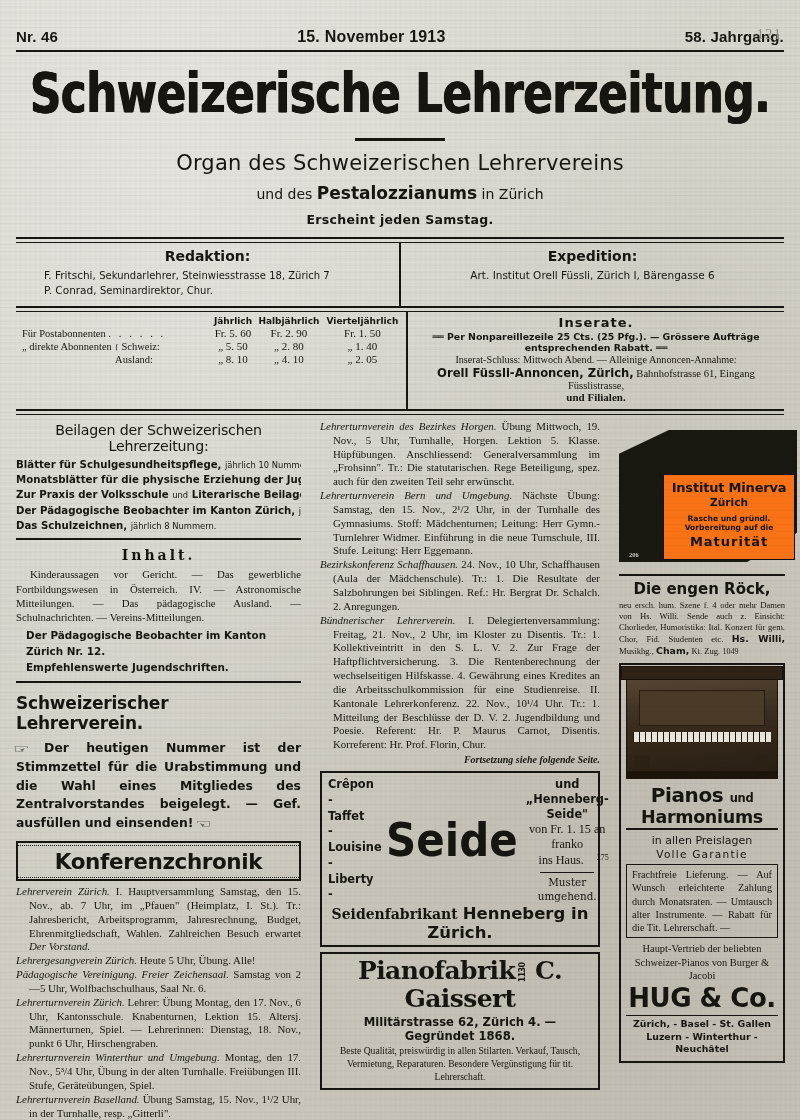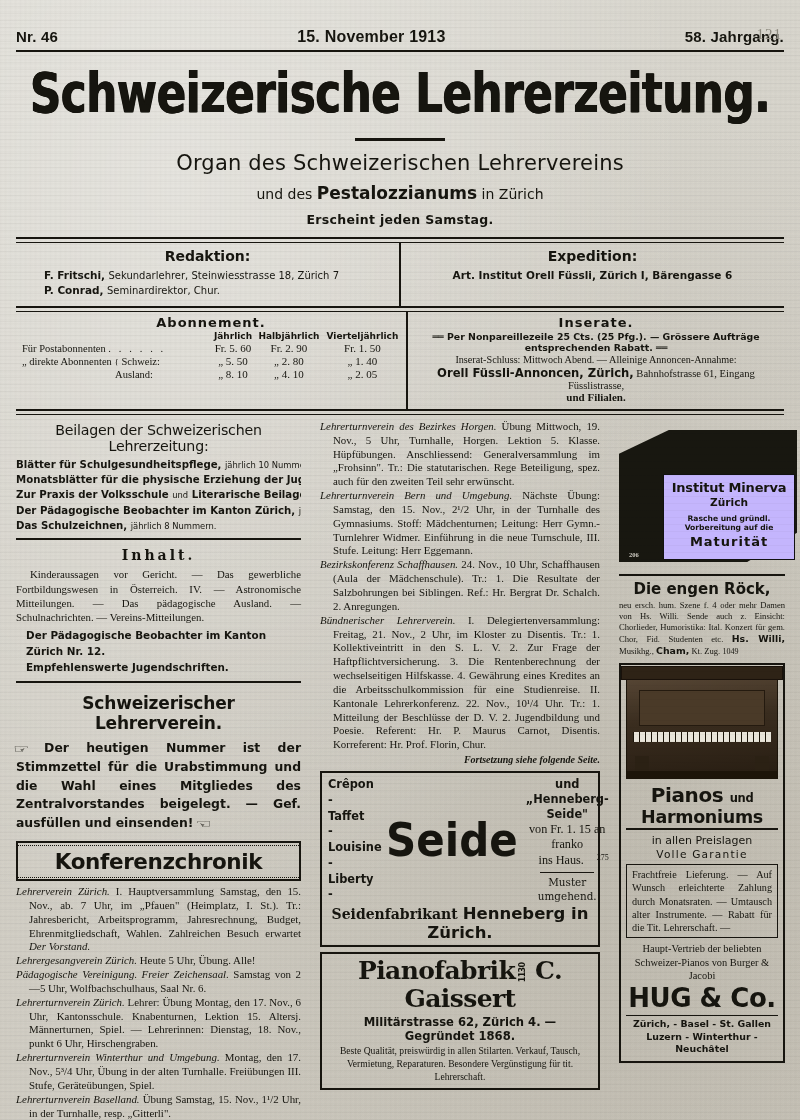--- a/index.html
+++ b/index.html
@@ -68,21 +68,21 @@
   .infotable{display:flex;}
   .infotable .cell{flex:1;padding:5px 6px 7px;}
   .infotable .cell.left{border-right:2px solid #17150f;}
   .ih{
     text-align:center;font-family:"DejaVu Sans",sans-serif;font-weight:bold;
     font-size:14px;margin-bottom:4px;
   }
   .iline{font-family:"DejaVu Sans",sans-serif;font-size:10.5px;text-align:center;line-height:1.45;}
   .iline.l{text-align:left;padding-left:22px;}
   .iline .small{font-size:10px;font-weight:normal;}
-  .iline b{font-weight:bold;}
+  .iline b{font-weight:normal;}
 
   
   .pricerow{display:flex;}
   .pricerow .pcell{padding:3px 4px 6px;}
   .pcell.left{width:392px;border-right:2px solid #17150f;box-sizing:border-box;}
   .pcell.right{flex:1;}
   .ptitle{text-align:center;font-family:"DejaVu Sans",sans-serif;font-weight:bold;font-size:13px;letter-spacing:1px;}
   table.abo{width:100%;border-collapse:collapse;font-size:10.5px;}
   table.abo th{
     font-family:"DejaVu Sans",sans-serif;font-size:9px;font-weight:bold;text-align:center;padding:1px 2px;
@@ -118,21 +118,21 @@
   .beilagen-list .n{font-weight:normal;font-size:8.4px;}
 
   .inhalt-h{
     text-align:center;font-family:"DejaVu Serif",serif;font-weight:bold;font-size:14px;
     letter-spacing:3px;margin:7px 0 4px;
   }
   .inhalt-p{font-size:10.8px;line-height:1.32;text-align:justify;text-indent:14px;}
   .inhalt-b{font-family:"DejaVu Sans",sans-serif;font-weight:bold;font-size:10.4px;line-height:1.5;margin-top:4px;padding-left:10px;}
 
   .slv-h{
-    text-align:center;font-family:"DejaVu Sans",sans-serif;font-weight:bold;font-size:17px;
+    font-family:"DejaVu Sans",sans-serif;font-weight:bold;font-size:17px;
     margin:10px 0 6px;letter-spacing:-.2px;
   }
   .slv-p{
     font-family:"DejaVu Sans",sans-serif;font-weight:bold;font-size:12.4px;line-height:1.5;
     text-align:justify;
   }
   .manicule{display:inline-block;transform:scaleX(1.5);font-size:12px;vertical-align:-1px;}
   .manicule.rev{transform:scaleX(-1.5);}
 
   .chronik-box{border:2.5px solid #17150f;margin-top:8px;padding:2px 0 1px;}
@@ -179,21 +179,21 @@
   .piano-tel{display:flex;align-items:center;justify-content:center;margin-top:3px;}
   .piano-tel .bar{height:2px;background:#17150f;width:96px;}
   .piano-tel .t{font-family:"DejaVu Sans",sans-serif;font-size:12.6px;padding:0 9px;}
 
   
   .minerva{position:relative;height:152px;margin-top:4px;}
   .mbox{position:absolute;left:0;top:8px;width:178px;height:132px;}
   .mbox .top{position:absolute;left:0;top:0;width:178px;height:132px;background:#181710;
     clip-path:polygon(0 18%,28% 0,100% 0,100% 78%,72% 100%,0 100%);}
   .mface{
-    position:absolute;left:44px;top:44px;width:132px;height:86px;background:#c4b5fd;
+    position:absolute;left:44px;top:44px;width:132px;height:86px;background:#f97316;
     border:1.6px solid #111;box-sizing:border-box;text-align:center;padding-top:5px;
   }
   .mface .m1{font-family:"DejaVu Sans",sans-serif;font-weight:bold;font-size:13px;letter-spacing:-.2px;}
   .mface .m2{font-family:"DejaVu Sans",sans-serif;font-weight:bold;font-size:10.6px;margin-top:1px;}
   .mface .m3{font-family:"DejaVu Sans",sans-serif;font-weight:bold;font-size:7.6px;margin-top:6px;line-height:1.25;}
   .mface .m4{font-family:"DejaVu Sans",sans-serif;font-weight:bold;font-size:13px;letter-spacing:1px;margin-top:1px;}
   .mnum{position:absolute;left:10px;bottom:4px;font-size:6.5px;font-weight:bold;color:#cfccc3;}
 
   .roeck{margin-top:4px;}
   .roeck-h{text-align:center;font-family:"DejaVu Sans",sans-serif;font-weight:bold;font-size:15px;}
@@ -271,21 +271,20 @@
       <div class="iline">
         <b>Art. Institut Orell Füssli, Zürich I, Bärengasse 6</b>
       </div>
     </div>
   </div>
 
   <div class="dbl-rule2"></div>
 
   <div class="pricerow">
     <div class="pcell left">
-      <div class="ptitle">Abonnement.</div>
       <table class="abo">
         <tbody>
             <tr>
           <th style="width:50%"></th>
           <th>Jährlich</th>
           <th>Halbjährlich</th>
           <th>Vierteljährlich</th>
         </tr>
         <tr>
           <td class="lab">

